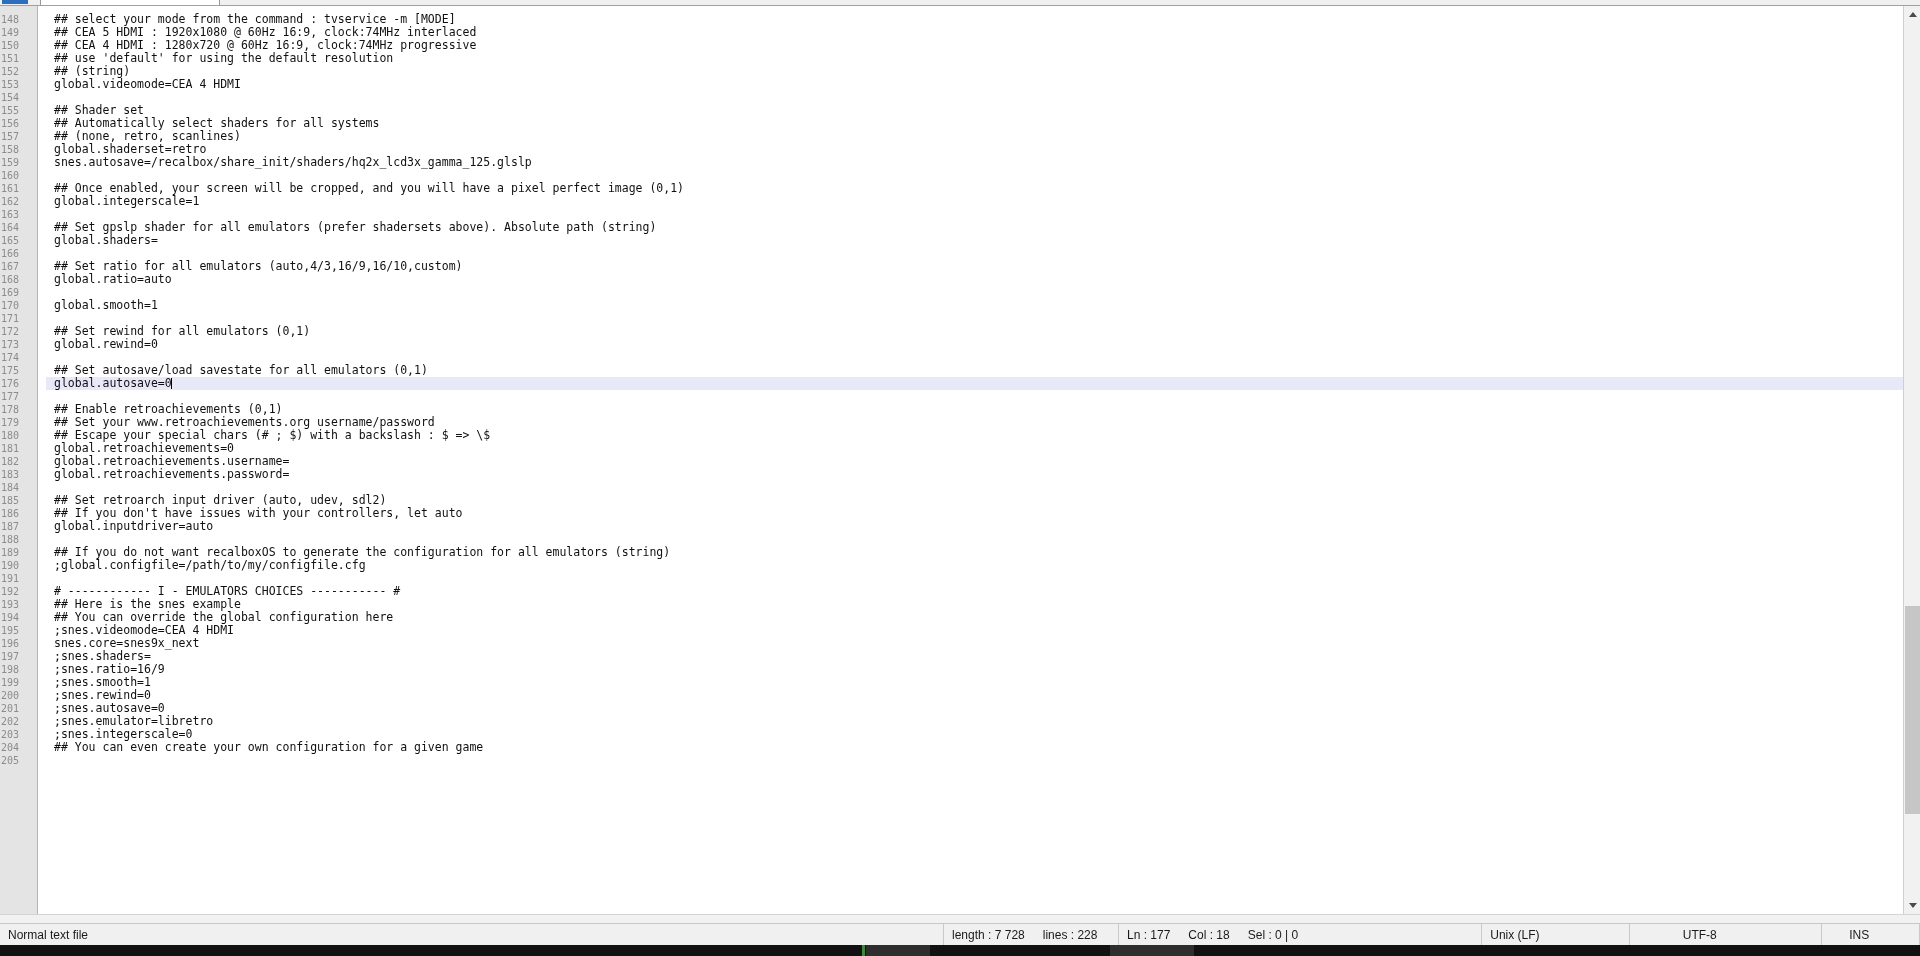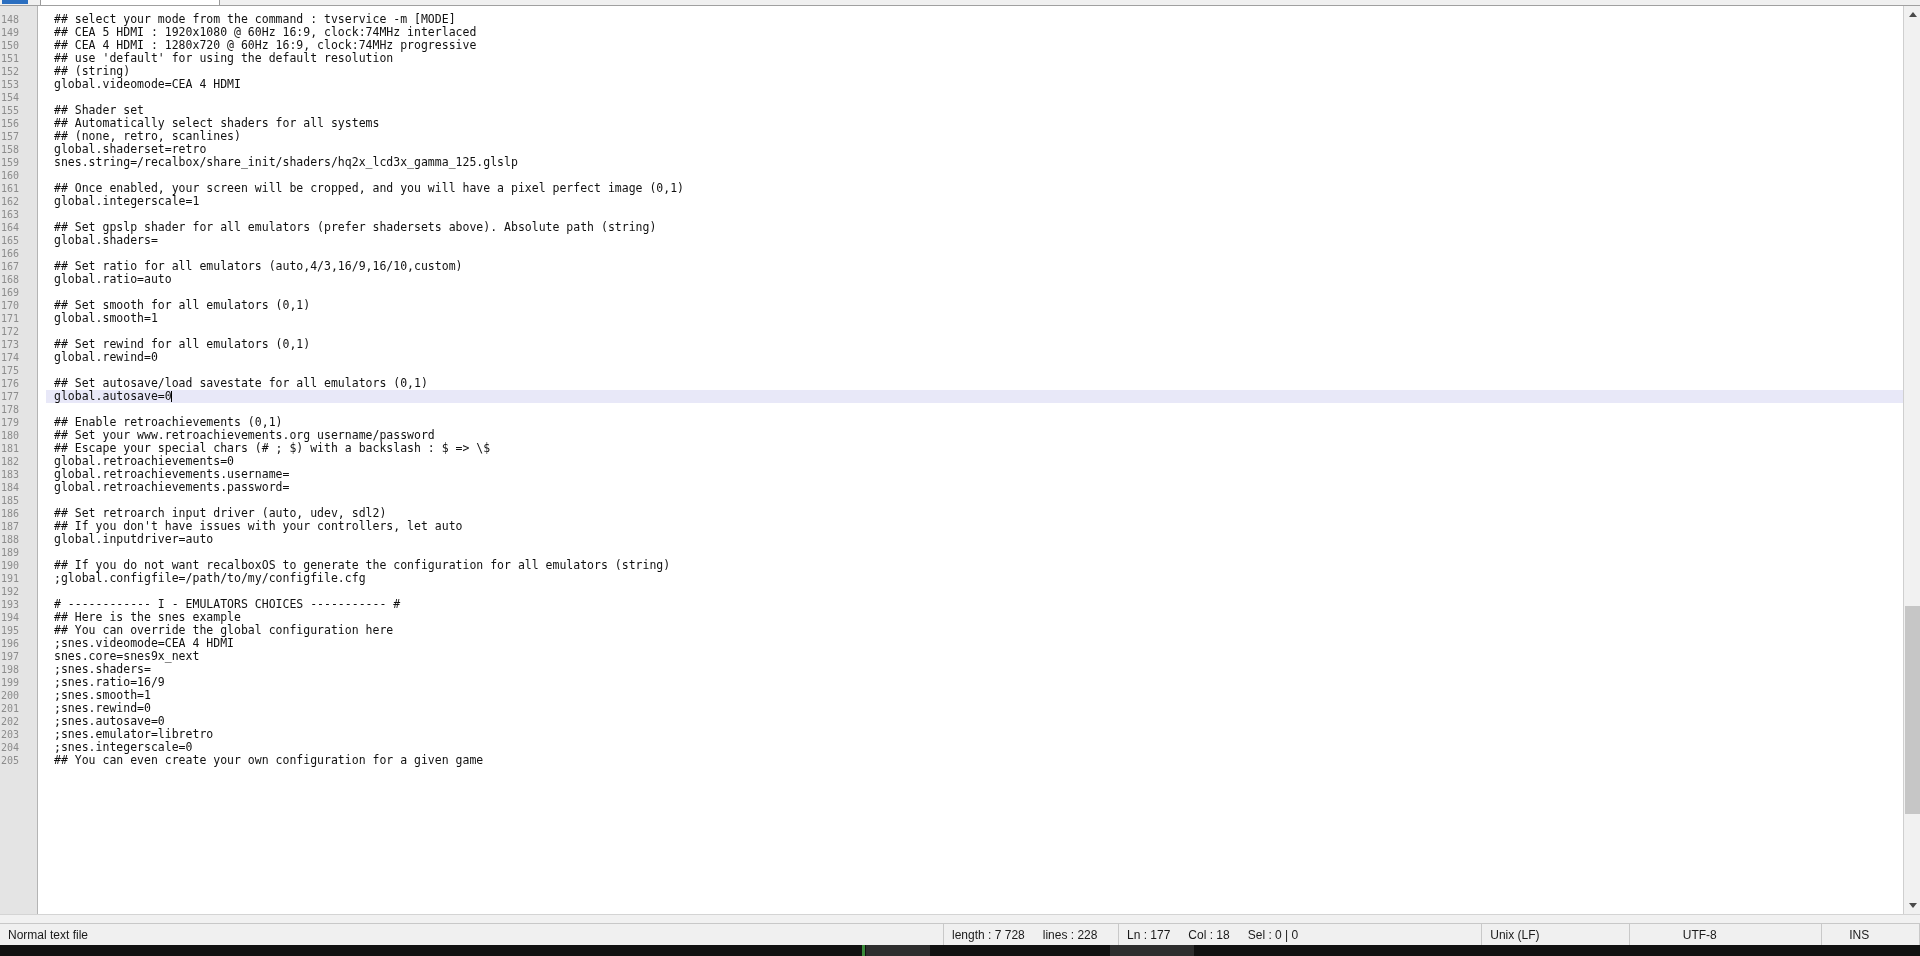--- a/index.html
+++ b/index.html
@@ -274,32 +274,31 @@
           <div class="row"><span>## CEA 5 HDMI : 1920x1080 @ 60Hz 16:9, clock:74MHz interlaced</span></div>
           <div class="row"><span>## CEA 4 HDMI : 1280x720 @ 60Hz 16:9, clock:74MHz progressive</span></div>
           <div class="row"><span>## use 'default' for using the default resolution</span></div>
           <div class="row"><span>## (string)</span></div>
           <div class="row"><span>global.videomode=CEA 4 HDMI</span></div>
           <div class="row"><span></span></div>
           <div class="row"><span>## Shader set</span></div>
           <div class="row"><span>## Automatically select shaders for all systems</span></div>
           <div class="row"><span>## (none, retro, scanlines)</span></div>
           <div class="row"><span>global.shaderset=retro</span></div>
-          <div class="row"><span>snes.string=/recalbox/share_init/shaders/hq2x_lcd3x_gamma_125.glslp</span></div>
+          <div class="row"><span>snes.autosave=/recalbox/share_init/shaders/hq2x_lcd3x_gamma_125.glslp</span></div>
           <div class="row"><span></span></div>
           <div class="row"><span>## Once enabled, your screen will be cropped, and you will have a pixel perfect image (0,1)</span></div>
           <div class="row"><span>global.integerscale=1</span></div>
           <div class="row"><span></span></div>
           <div class="row"><span>## Set gpslp shader for all emulators (prefer shadersets above). Absolute path (string)</span></div>
           <div class="row"><span>global.shaders=</span></div>
           <div class="row"><span></span></div>
           <div class="row"><span>## Set ratio for all emulators (auto,4/3,16/9,16/10,custom)</span></div>
           <div class="row"><span>global.ratio=auto</span></div>
           <div class="row"><span></span></div>
-          <div class="row"><span>## Set smooth for all emulators (0,1)</span></div>
           <div class="row"><span>global.smooth=1</span></div>
           <div class="row"><span></span></div>
           <div class="row"><span>## Set rewind for all emulators (0,1)</span></div>
           <div class="row"><span>global.rewind=0</span></div>
           <div class="row"><span></span></div>
           <div class="row"><span>## Set autosave/load savestate for all emulators (0,1)</span></div>
           <div class="row highlight"><span>global.autosave=0</span><span class="caret"></span></div>
           <div class="row"><span></span></div>
           <div class="row"><span>## Enable retroachievements (0,1)</span></div>
           <div class="row"><span>## Set your www.retroachievements.org username/password</span></div>

